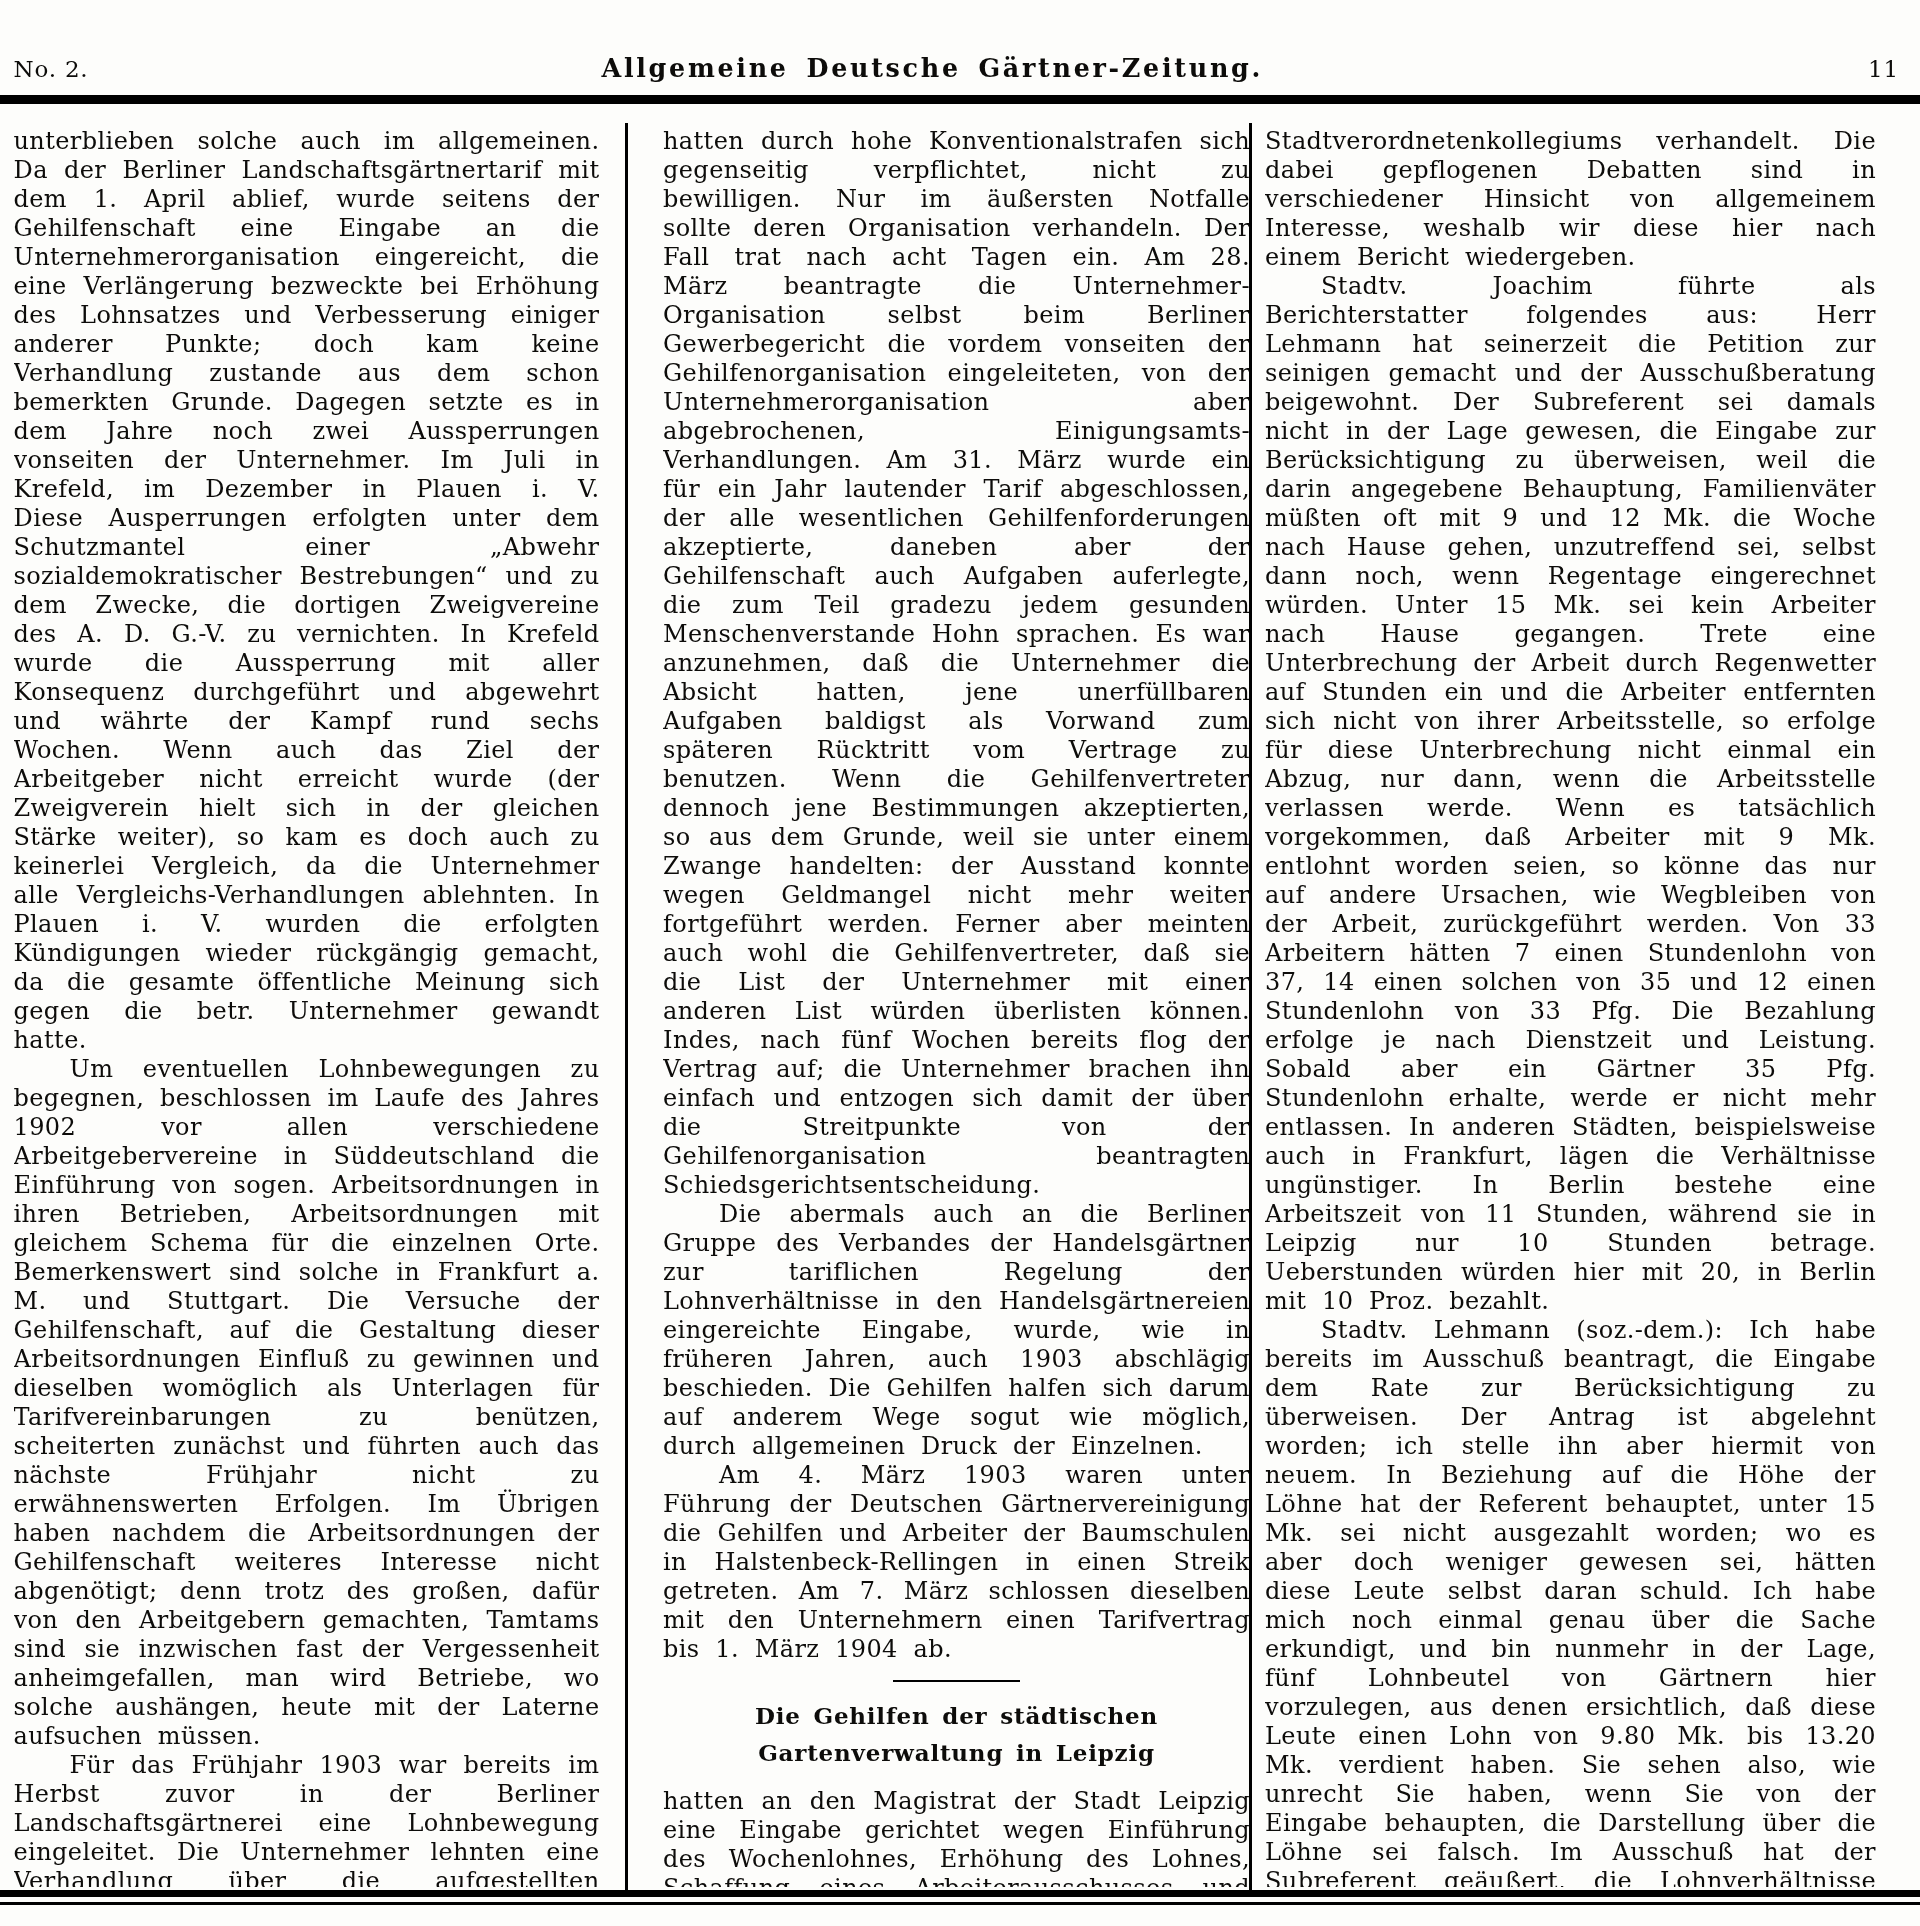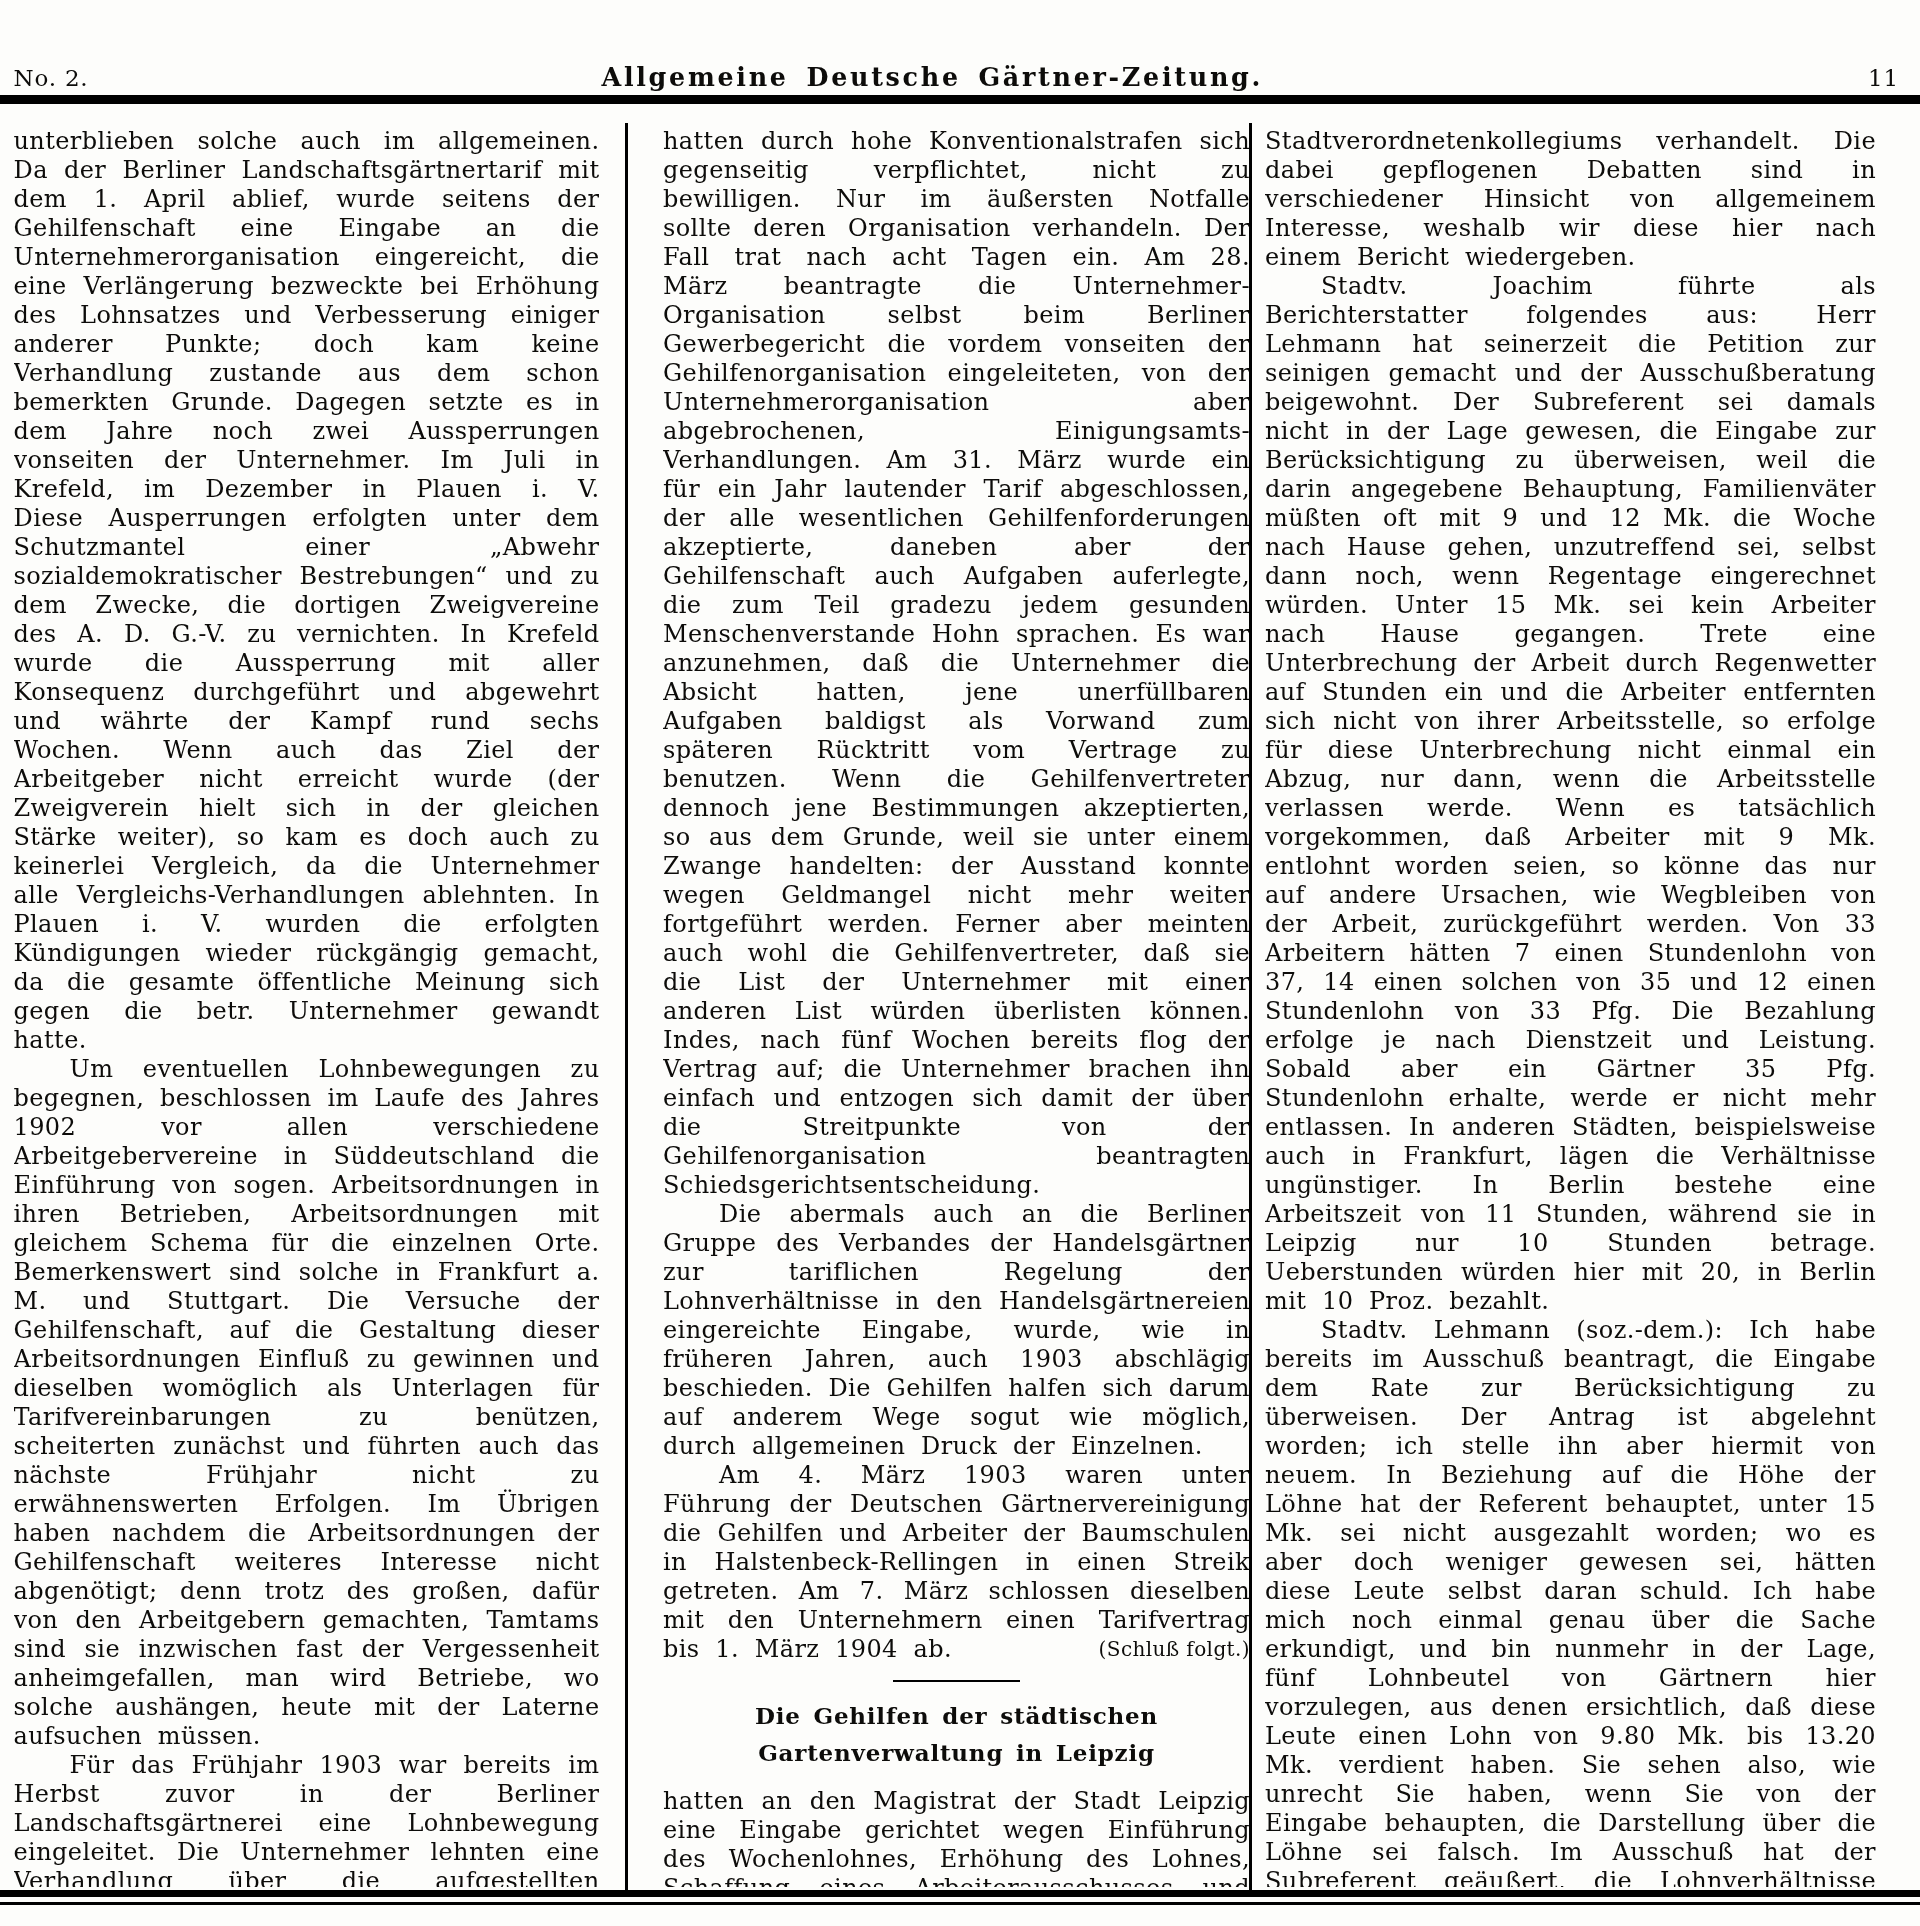--- a/index.html
+++ b/index.html
@@ -20,21 +20,21 @@
     display: flex;
     justify-content: space-between;
     align-items: baseline;
   }
   .issue-no, .page-no {
     font-size: 23px;
     letter-spacing: 0.8px;
     white-space: nowrap;
   }
   .journal-title {
-    margin: 16px;
+    margin: 7px;
     font-size: 25.4px;
     font-weight: bold;
     letter-spacing: 2.7px;
     word-spacing: 6.2px;
     white-space: nowrap;
     transform: translateX(-46px);
     text-align: center;
   }
   .masthead-rule {
     position: absolute;
@@ -135,23 +135,20 @@
       </div>
 
     <div class="vrule vrule-a"></div>
 
     <div class="col col-2">
       <div>
           <p class="para">hatten durch hohe Konventionalstrafen sich gegenseitig verpflichtet, nicht zu bewilligen. Nur im äußersten Notfalle sollte deren Organisation verhandeln. Der Fall trat nach acht Tagen ein. Am 28. März beantragte die Unternehmer-Organisation selbst beim Berliner Gewerbegericht die vordem vonseiten der Gehilfenorganisation eingeleiteten, von der Unternehmerorganisation aber abgebrochenen, Einigungsamts-Verhandlungen. Am 31. März wurde ein für ein Jahr lautender Tarif abgeschlossen, der alle wesentlichen Gehilfenforderungen akzeptierte, daneben aber der Gehilfenschaft auch Aufgaben auferlegte, die zum Teil gradezu jedem gesunden Menschenverstande Hohn sprachen. Es war anzunehmen, daß die Unternehmer die Absicht hatten, jene unerfüllbaren Aufgaben baldigst als Vorwand zum späteren Rücktritt vom Vertrage zu benutzen. Wenn die Gehilfenvertreter dennoch jene Bestimmungen akzeptierten, so aus dem Grunde, weil sie unter einem Zwange handelten: der Ausstand konnte wegen Geldmangel nicht mehr weiter fortgeführt werden. Ferner aber meinten auch wohl die Gehilfenvertreter, daß sie die List der Unternehmer mit einer anderen List würden überlisten können. Indes, nach fünf Wochen bereits flog der Vertrag auf; die Unternehmer brachen ihn einfach und entzogen sich damit der über die Streitpunkte von der Gehilfenorganisation beantragten Schiedsgerichtsentscheidung.</p>
           <p class="para indent">Die abermals auch an die Berliner Gruppe des Verbandes der Handelsgärtner zur tariflichen Regelung der Lohnverhältnisse in den Handelsgärtnereien eingereichte Eingabe, wurde, wie in früheren Jahren, auch 1903 abschlägig beschieden. Die Gehilfen halfen sich darum auf anderem Wege sogut wie möglich, durch allgemeinen Druck der Einzelnen.</p>
           <p class="para indent">Am 4. März 1903 waren unter Führung der Deutschen Gärtnervereinigung die Gehilfen und Arbeiter der Baumschulen in Halstenbeck-Rellingen in einen Streik getreten. Am 7. März schlossen dieselben mit den Unternehmern einen Tarifvertrag bis 1. März 1904 ab.</p>
         </div>
-      <p class="closing-line">
-        <span>(Schluß folgt.)</span>
-      </p>
       <hr class="article-rule">
       <h2 class="article-heading">Die Gehilfen der städtischen Gartenverwaltung in Leipzig</h2>
       <div>
           <p class="para">hatten an den Magistrat der Stadt Leipzig eine Eingabe gerichtet wegen Einführung des Wochenlohnes, Erhöhung des Lohnes, Schaffung eines Arbeiterausschusses und Aufstellung einer Arbeitsordnung. Die Angelegenheit wurde zunächst einem Ausschuß zur Prüfung unterbreitet. Am 29. Dezember wurde darüber in der Sitzung des</p>
         </div>
     </div>
 
     <div class="vrule vrule-b"></div>
 
     <div class="col col-3">

